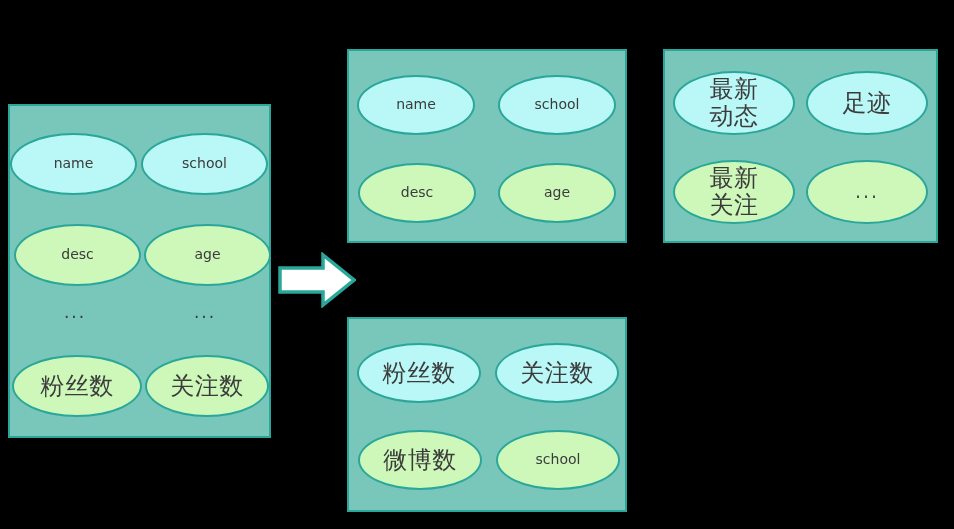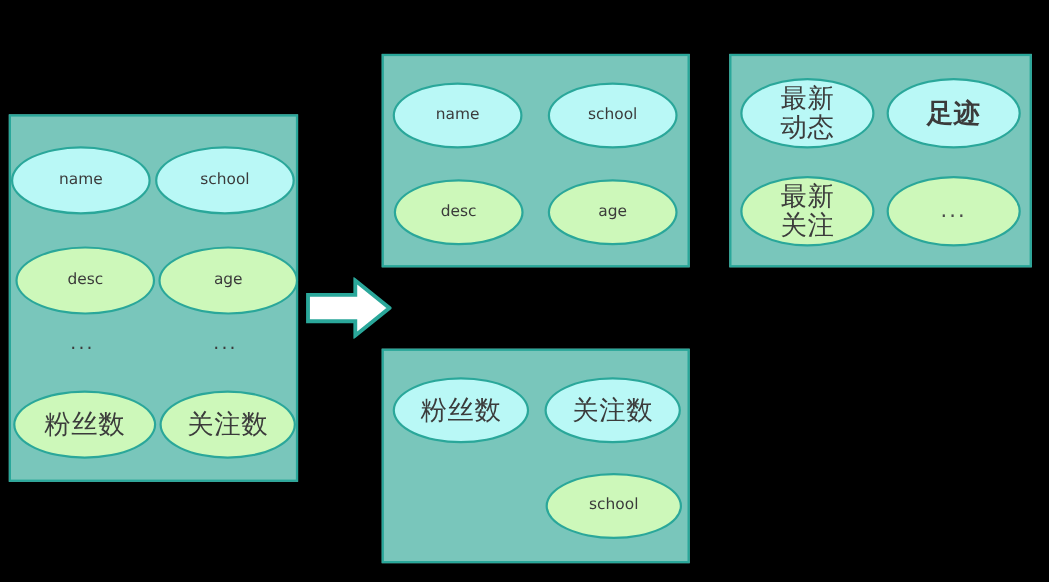--- a/index.html
+++ b/index.html
@@ -96,26 +96,27 @@
   <div class="node blue lat" style="left:357px; top:75px; width:118px; height:60px;">name</div>
   <div class="node blue lat" style="left:498px; top:75px; width:118px; height:60px;">school</div>
 
   <div class="node green lat" style="left:358px; top:163px; width:118px; height:60px;">desc</div>
   <div class="node green lat" style="left:498px; top:163px; width:118px; height:60px;">age</div>
 
   <div class="panel" style="left:663px; top:49px; width:275px; height:194px;"></div>
 
   <div class="node blue cjk" style="left:673px; top:71px; width:122px; height:64px;">最新
 动态</div>
-  <div class="node blue cjk" style="left:806px; top:71px; width:122px; height:64px;font-weight:bold;">足迹</div>
+  <div class="node blue cjk" style="left:806px; top:71px; width:122px; height:64px;">足迹</div>
 
   <div class="node green cjk" style="left:673px; top:160px; width:122px; height:64px;">最新
 关注</div>
   <div class="node green dots" style="left:806px; top:160px; width:122px; height:64px;">...</div>
 
   <div class="panel" style="left:347px; top:317px; width:280px; height:195px;"></div>
 
   <div class="node blue cjk" style="left:357px; top:343px; width:124px; height:60px;">粉丝数</div>
   <div class="node blue cjk" style="left:495px; top:343px; width:124px; height:60px;">关注数</div>
 
+  <div class="node green cjk" style="left:358px; top:430px; width:124px; height:60px;">微博数</div>
   <div class="node green lat" style="left:496px; top:430px; width:124px; height:60px;">school</div>
 
 </div>
 
 </body></html>

